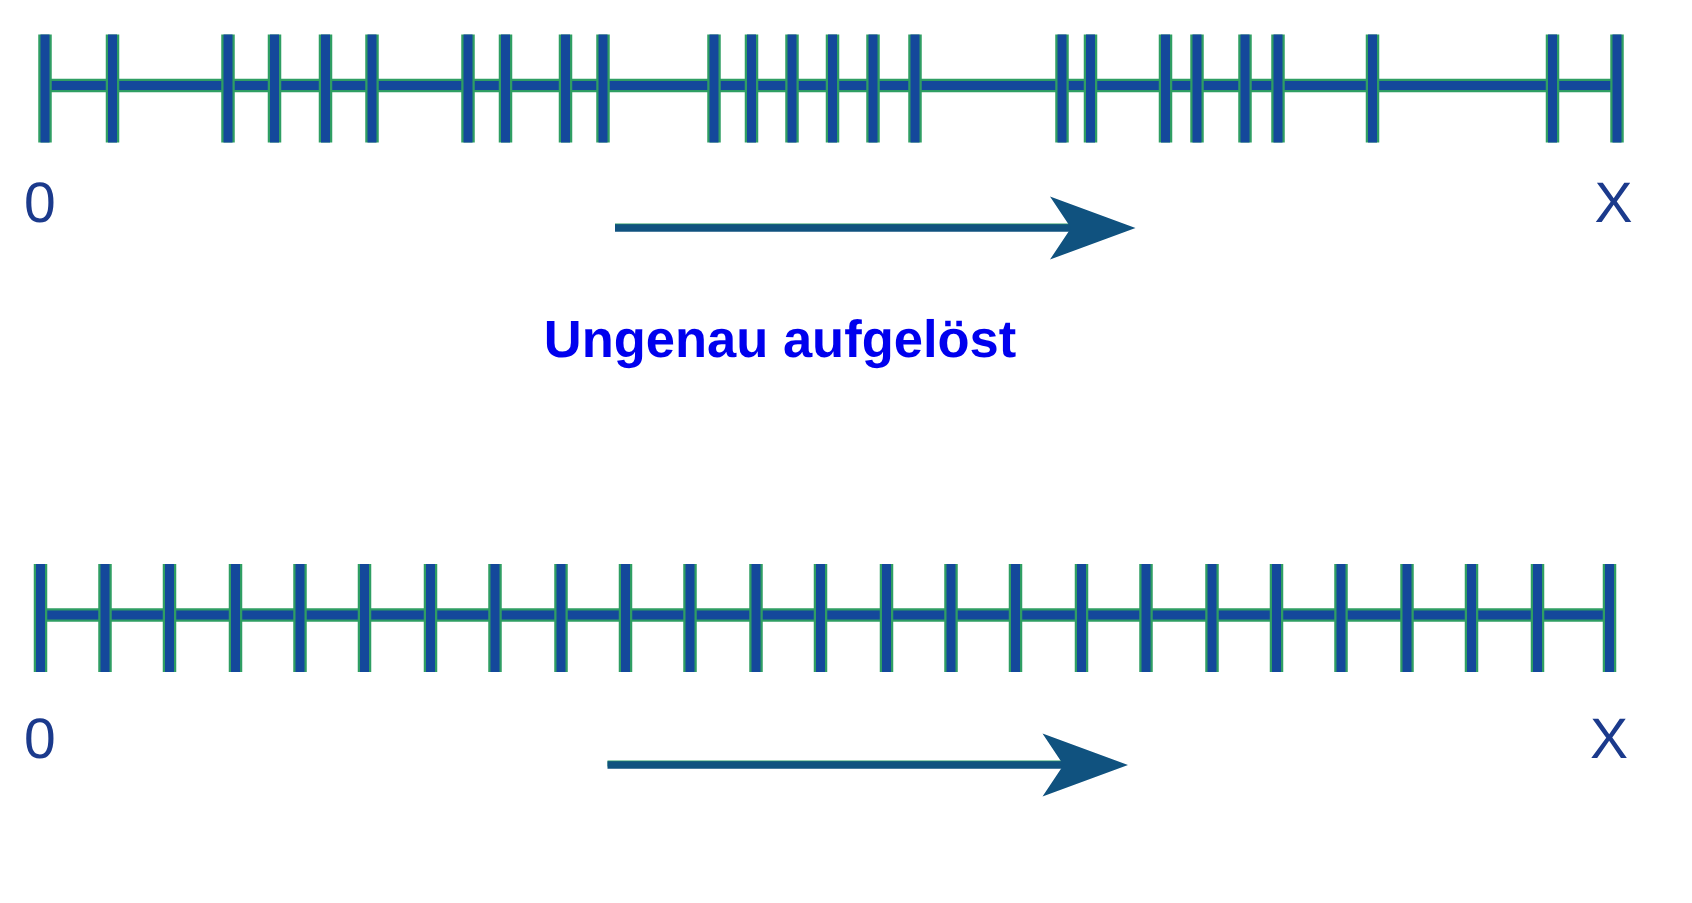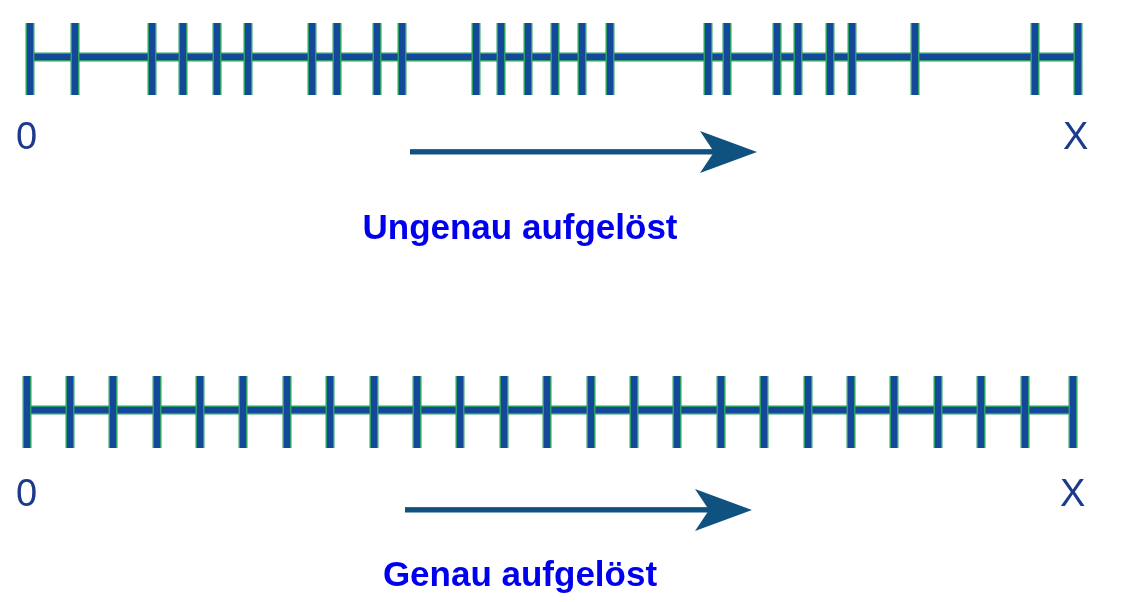--- a/index.html
+++ b/index.html
@@ -196,15 +196,14 @@
   <div class="arrow-wrap" style="left:0px; top:483px;">
     <svg width="1128" height="56">
       <g id="arrow-bottom">
           <line x1="405" x2="715" y1="26" y2="26" stroke="#2f9e63" stroke-width="4"></line>
           <line x1="405" x2="719" y1="27" y2="27" stroke="#10527f" stroke-width="5"></line>
           <polygon points="752,27 695,6 709,27 695,48" fill="#10527f"></polygon>
         </g>
     </svg>
   </div>
 
-  <div class="caption" style="top:556px;">Genau aufgelöst</div>
 
 </div>
 
 </body></html>

